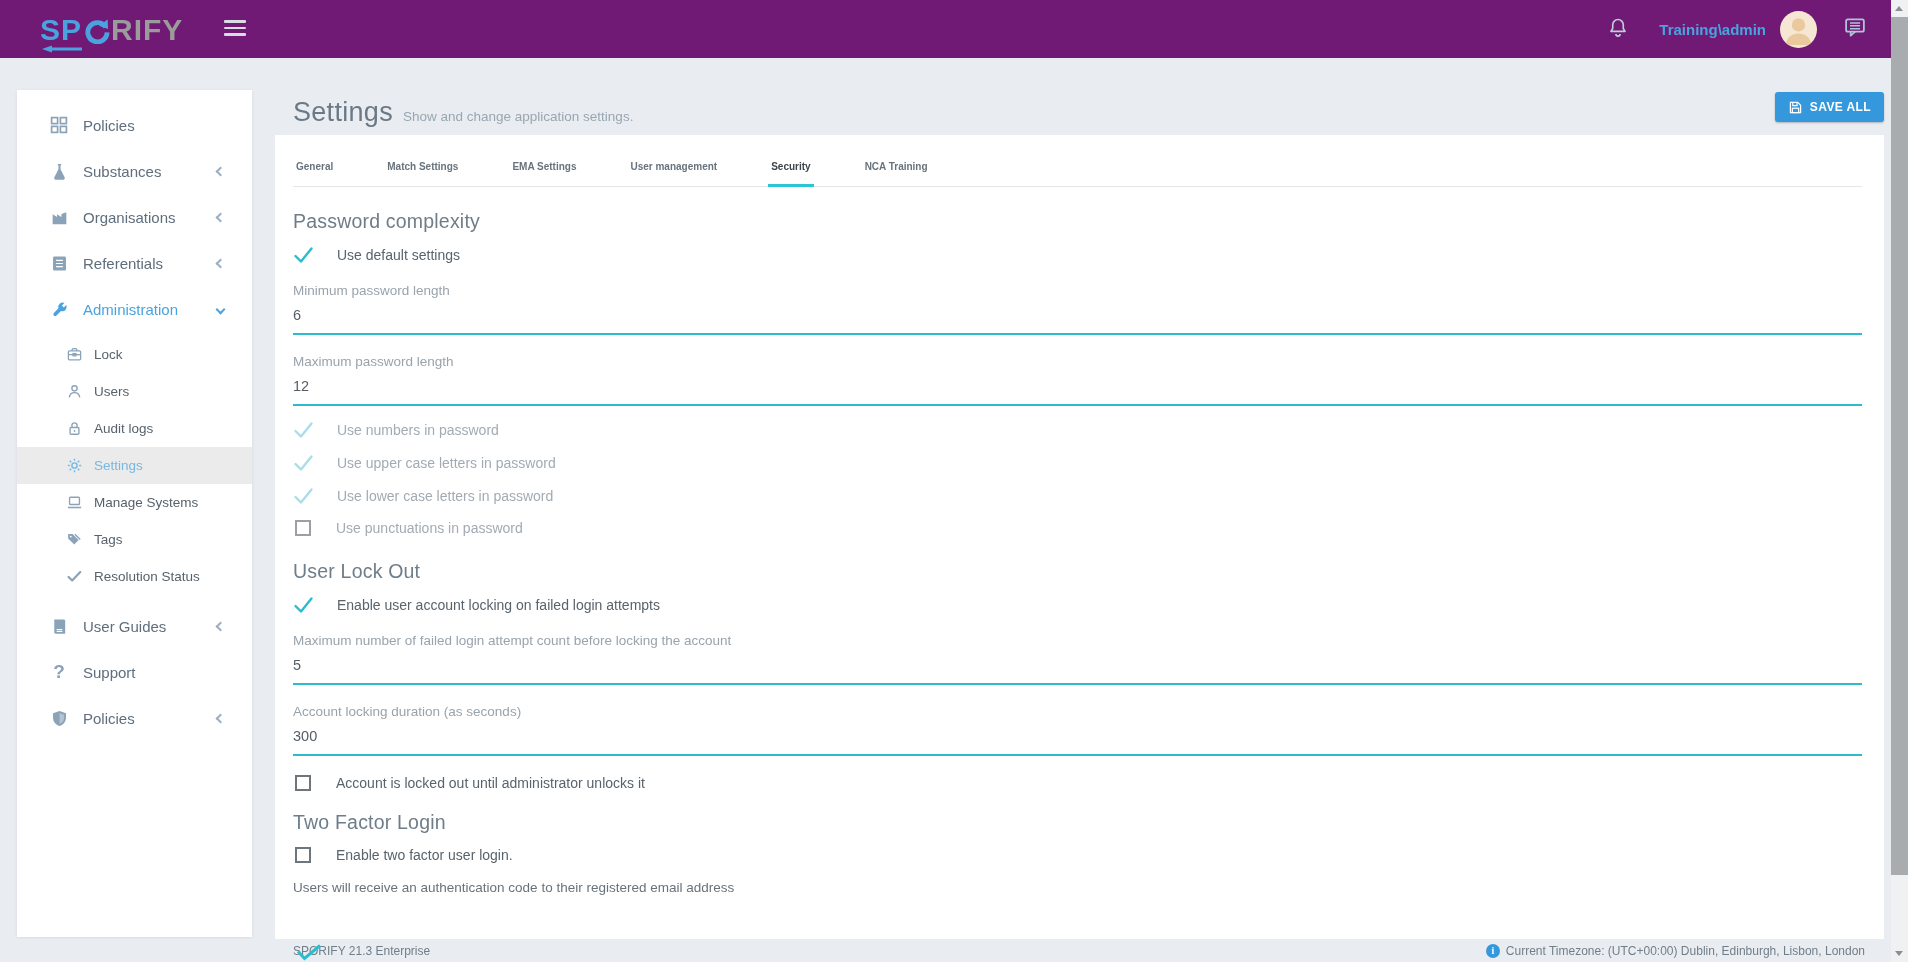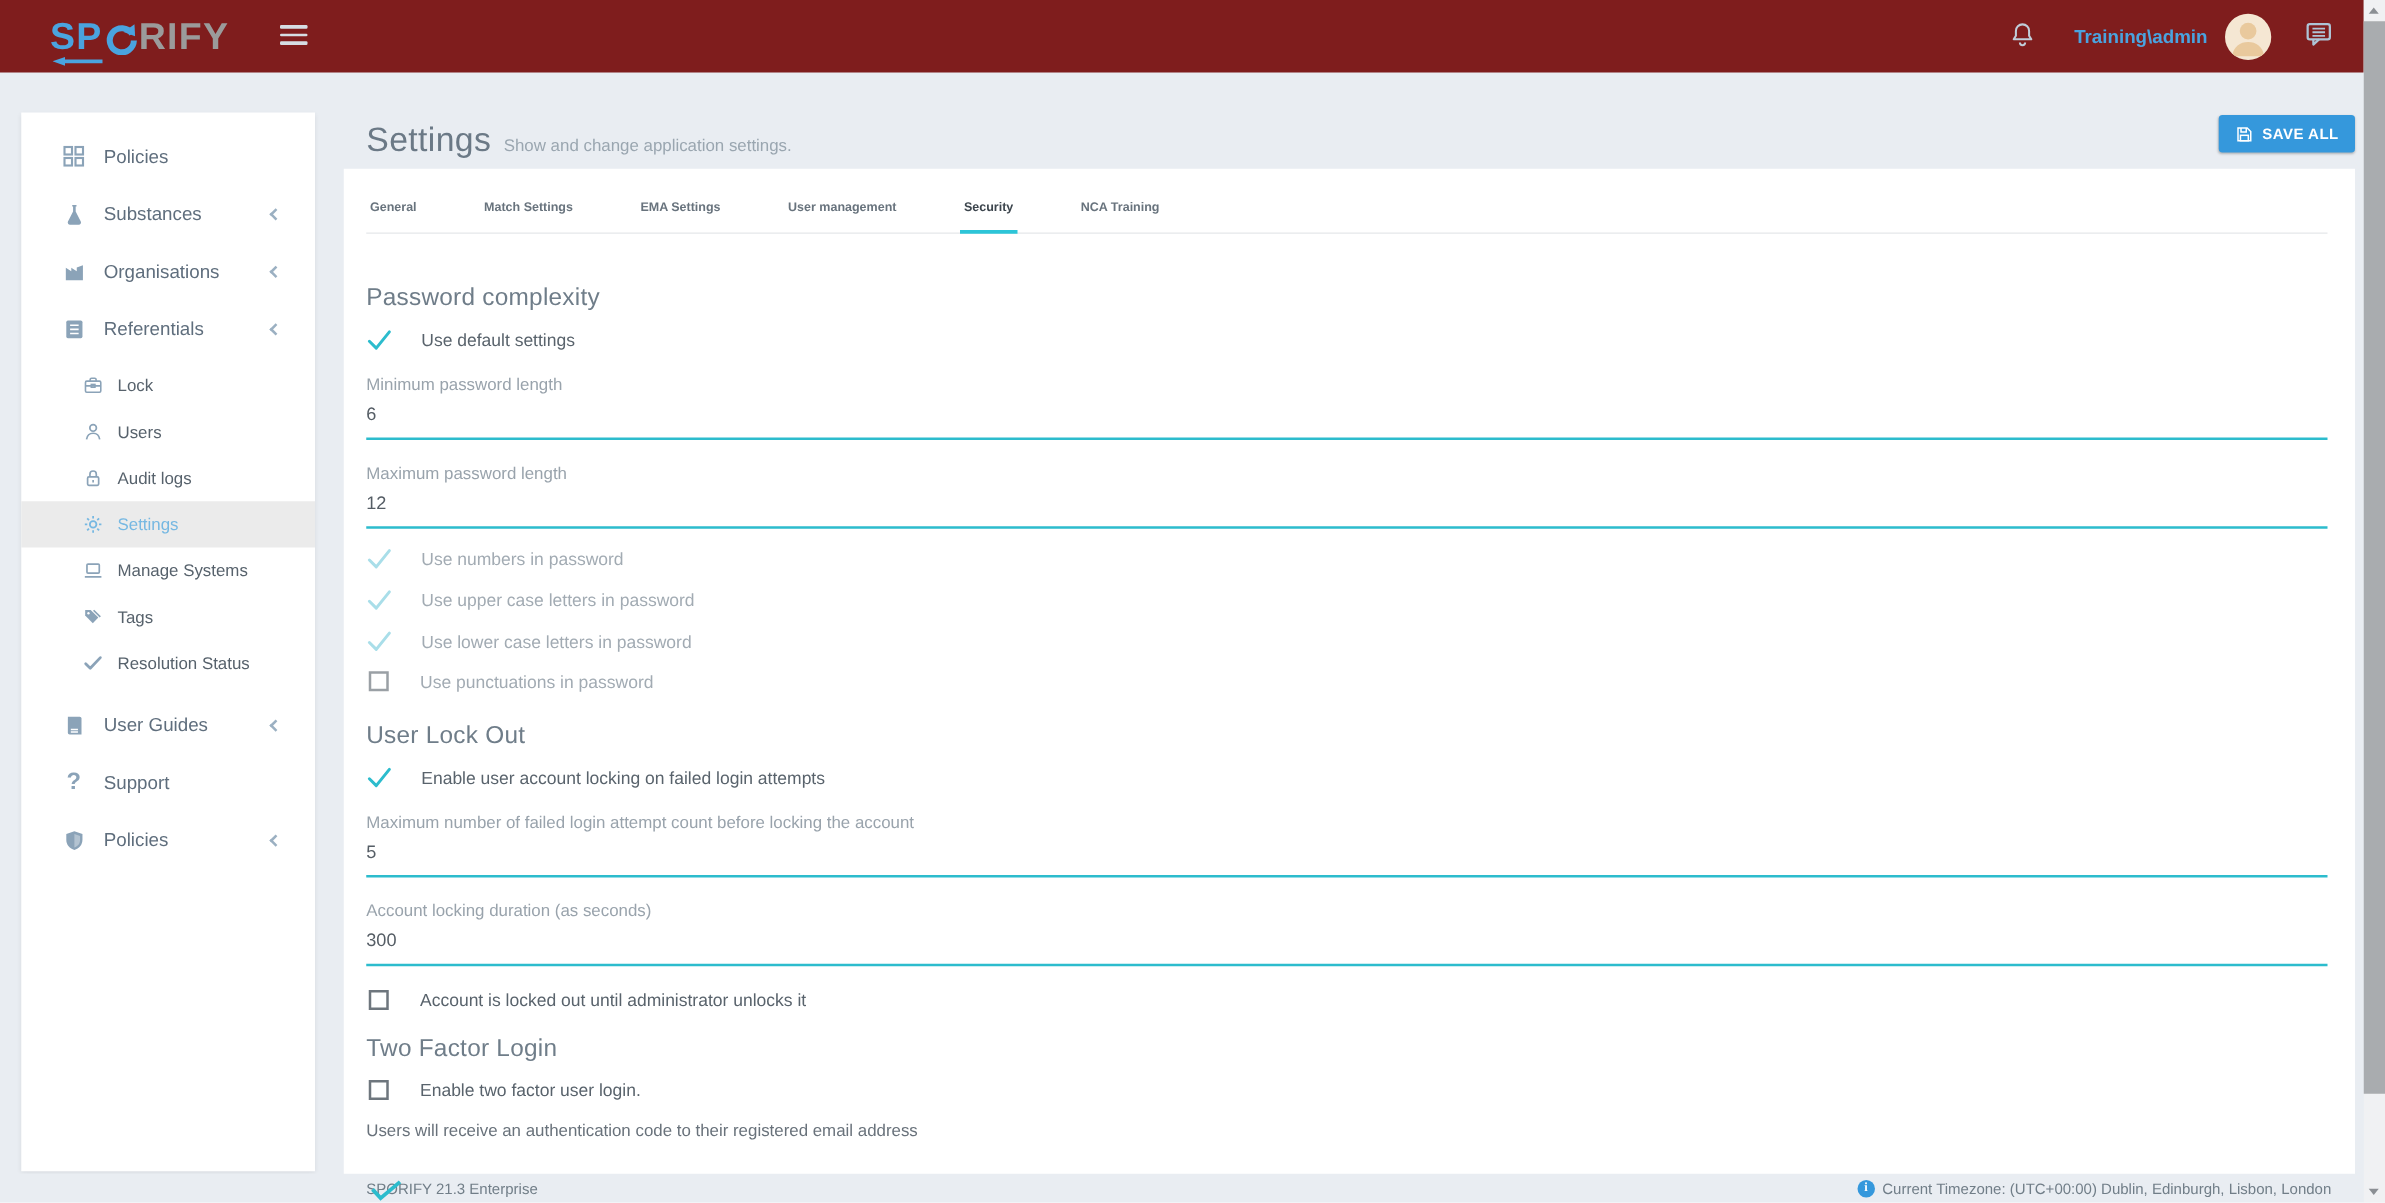--- a/index.html
+++ b/index.html
@@ -5,21 +5,21 @@
   * { margin:0; padding:0; box-sizing:border-box; }
   html,body { width:1908px; height:962px; }
   body {
     font-family:"Liberation Sans", sans-serif;
     background:#e9edf2;
     position:relative;
     overflow:hidden;
     color:#5f6e7d;
   }
   
-  .navbar { position:absolute; left:0; top:0; width:1891px; height:58px; background:#7f1d1d; }
+  .navbar { position:absolute; left:0; top:0; width:1891px; height:58px; background:#701a75; }
   .logo { position:absolute; left:40px; top:11px; height:38px; display:flex; align-items:center; cursor:pointer; }
   .logo-txt { font-size:30px; font-weight:bold; letter-spacing:1px; }
   .logo-sp { color:#4aa3df; }
   .logo-rify { color:#9b9b9b; }
   .logo-o { display:inline-flex; margin:0 1px; }
   .logo-underarrow { position:absolute; left:2px; bottom:-4px; }
   .hamburger { position:absolute; left:224px; top:20px; width:24px; cursor:pointer; }
   .hamburger span { display:block; width:22px; height:2.5px; background:#d6dde3; margin-bottom:4px; border-radius:1px; }
   .nav-right { position:absolute; right:24px; top:0; height:58px; display:flex; align-items:center; }
   .bell-wrap { margin-right:30px; cursor:pointer; }
@@ -47,21 +47,21 @@
   .sub-item .si-icon { width:17px; height:17px; margin-right:11px; display:inline-flex; align-items:center; justify-content:center; }
   .sub-item.active { background:#ebebeb; color:#76b8e2; }
   .q-glyph { font-size:19px; font-weight:bold; color:#8ba3b8; width:20px; text-align:center; margin-right:14px; }
 
   
   .content { position:absolute; left:275px; top:135px; width:1609px; height:805px; background:#fff; padding:0 22px 0 18px; overflow:hidden; }
   .tabs { display:flex; gap:48px; padding-top:14px; border-bottom:1px solid #e5e7ea; }
   .tab { font-size:10px; color:#68737d; padding:12px 3px 12px; border-bottom:3px solid transparent; margin-bottom:-1px; cursor:pointer;font-weight:bold; }
   .tab.active { color:#3c454d; border-bottom-color:#2cc5d8; }
   .section-h { font-size:19.5px; font-weight:400; color:#6f7d89; margin-top:48px; letter-spacing:.2px; }
-  .section-h.first { margin-top:40px; }
+  .section-h.first { margin-top:23px; }
   .checkrow { display:flex; align-items:center; gap:23px; margin-top:15px; }
   .checkrow.tight { margin-top:13px; }
   .checkrow.wide { margin-top:19px; }
   .cr-label { font-size:14px; color:#59636c; }
   .cr-label.dim { color:#a2abb3; }
   .check { width:21px; height:18px; flex-shrink:0; }
   .check path { fill:none; stroke:#2cbccd; stroke-width:2.4; stroke-linecap:round; stroke-linejoin:round; }
   .check.disabled path { stroke:#a9dee9; }
   .box { width:16px; height:16px; border:2px solid #6e767d; background:#fff; flex-shrink:0; margin:0 2px; cursor:pointer; }
   .box.dim { border-color:#9aa0a5; }
@@ -191,20 +191,29 @@
     <span class="si-icon">
       <svg width="19" height="19" viewBox="0 0 20 20">
           <rect x="3.2" y="2.6" width="13.6" height="14.8" rx="1.4" fill="#8ba3b8"></rect>
           <path d="M6.4 6.6h7.2M6.4 10h7.2M6.4 13.4h7.2" stroke="#fff" stroke-width="1.3"></path>
         </svg>
     </span>
     <span class="si-label">Referentials</span>
     <span class="chev left"></span>
   </div>
 
+  <div class="side-item active">
+    <span class="si-icon">
+      <svg width="19" height="19" viewBox="0 0 20 20">
+          <path fill="#4aa3df" d="M17.2 5.2a4.6 4.6 0 0 1-5.6 6.3l-4.8 4.8a1.9 1.9 0 0 1-2.7-2.7l4.8-4.8a4.6 4.6 0 0 1 6.3-5.6l-2.7 2.7 2 2z"></path>
+        </svg>
+    </span>
+    <span class="si-label">Administration</span>
+    <span class="chev down blue"></span>
+  </div>
 
   <div class="submenu">
     <div class="sub-item">
       <span class="si-icon">
         <svg width="17" height="17" viewBox="0 0 20 20">
             <g fill="none" stroke="#8ba3b8" stroke-width="1.5">
               <rect x="2.8" y="5.8" width="14.4" height="10.4" rx="1.2"></rect>
               <path d="M7.2 5.8V4.3a1.3 1.3 0 0 1 1.3-1.3h3a1.3 1.3 0 0 1 1.3 1.3v1.5"></path>
               <path d="M2.8 10.2h14.4"></path>
               <rect x="8.3" y="8.9" width="3.4" height="2.6"></rect>

